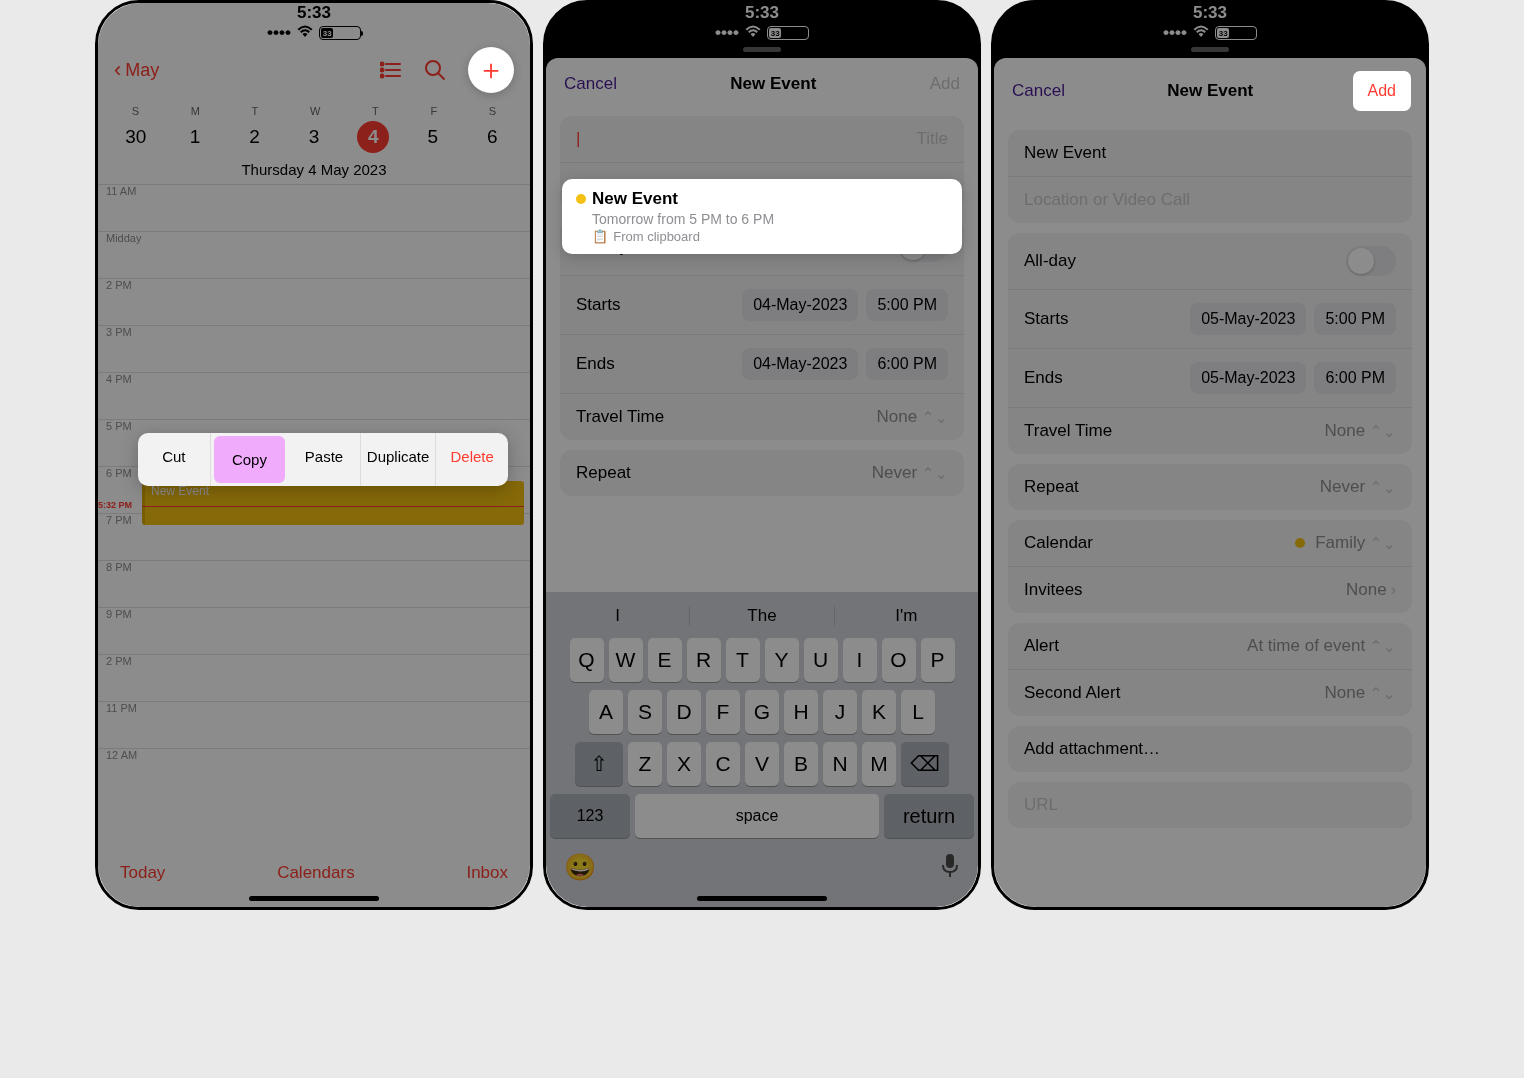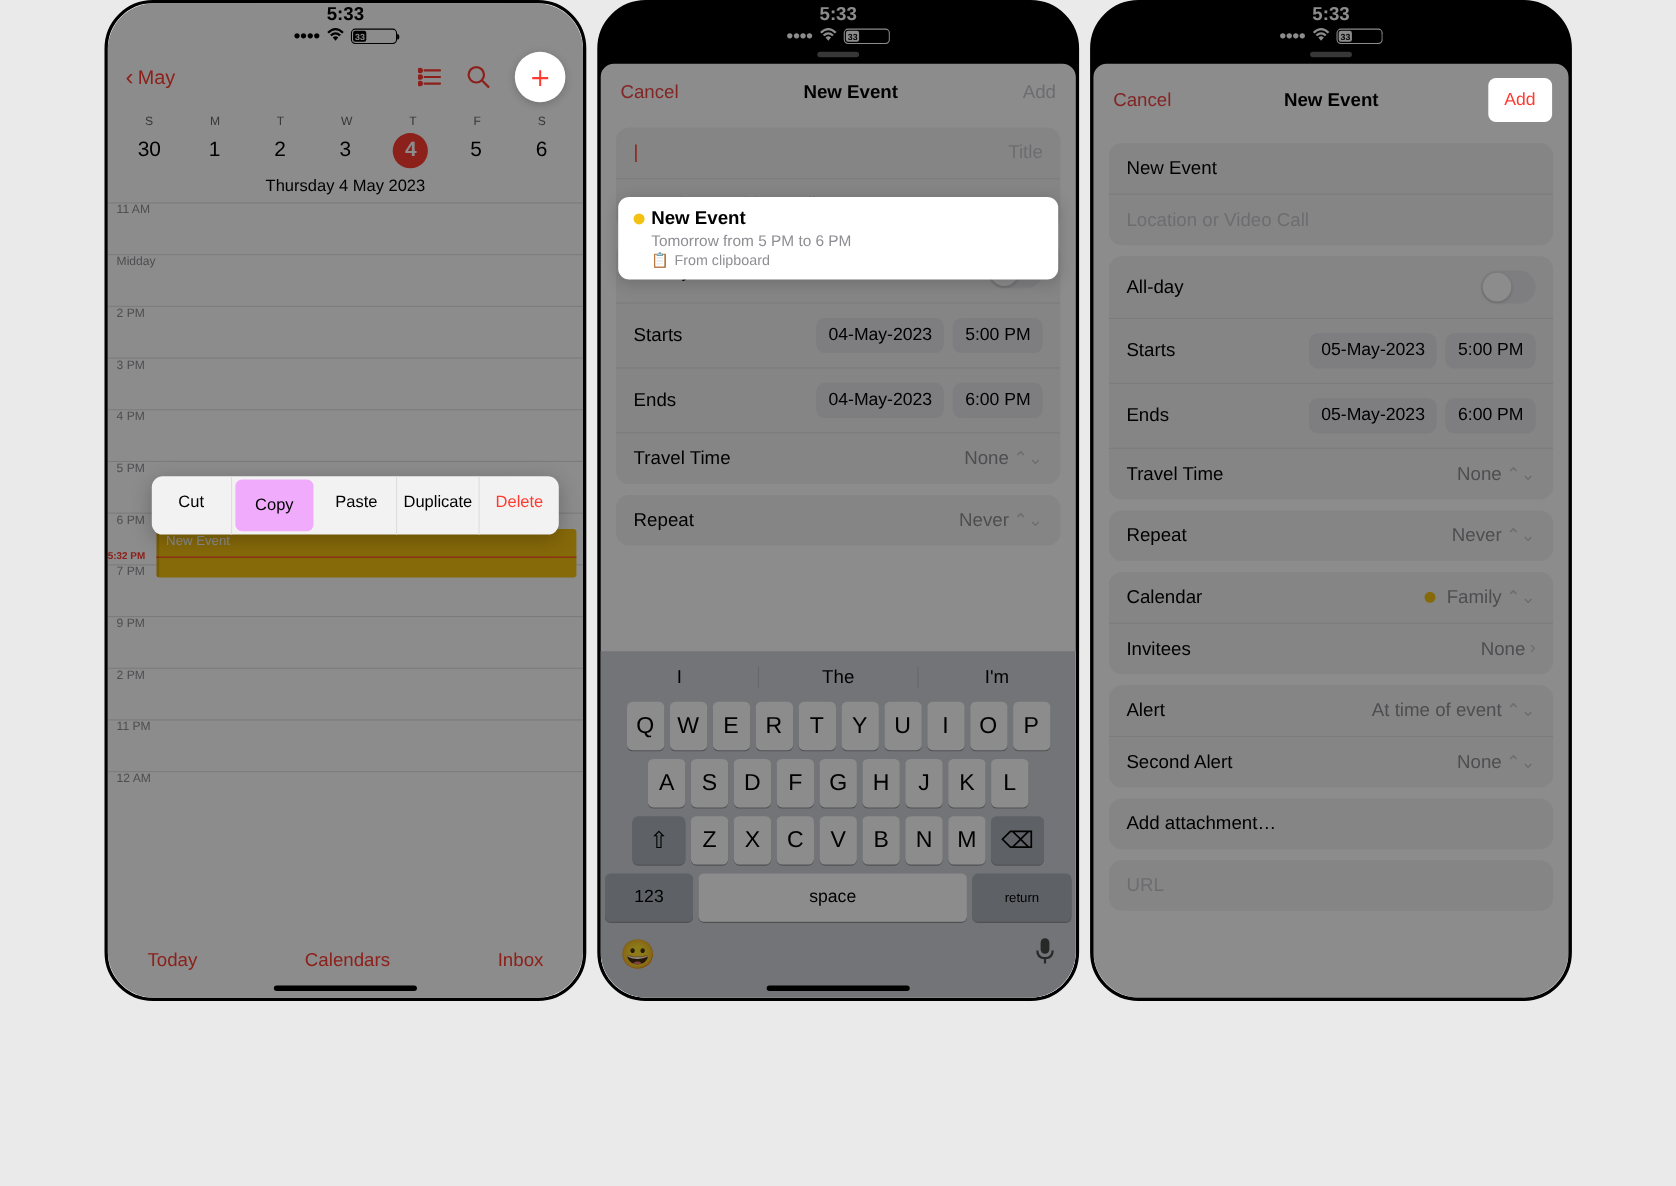--- a/index.html
+++ b/index.html
@@ -27,27 +27,27 @@
 .timeline { position:relative; }
 .hour { height:47px; border-top:1px solid #e0e0e0; font-size:11px; color:#8e8e93; padding-left:8px; }
 .event-block { position:absolute; left:44px; right:6px; top:297px; height:44px; background:#f4c011; border-left:3px solid #d9a805; border-radius:3px; padding:3px 6px; color:#fff; font-size:12px; }
 .now-line { position:absolute; left:2px; right:6px; top:322px; }
 .now-lbl { position:absolute; left:-2px; top:-6px; font-size:9px; color:#ff3b30; font-weight:600; background:transparent;}
 .now-rule { position:absolute; left:42px; right:0; top:0; height:1px; background:#ff3b30; }
 .context-menu { position:absolute; left:40px; right:22px; top:430px; background:#f2f2f2; border-radius:10px; display:flex; z-index:60; box-shadow:0 4px 18px rgba(0,0,0,.25); }
 .ctx-item { flex:1; padding:15px 6px; text-align:center; font-size:15px; border-right:1px solid #ddd; }
 .ctx-item:last-child { border-right:none; color:#ff3b30; }
 .ctx-item.hl { background:#f0abfc; border-radius:6px; margin:3px; border:none; font-weight:500; }
-.bottom-bar { position:absolute; bottom:24px; left:0; right:0; display:flex; justify-content:space-between; padding:0 36px; font-size:17px; color:#ff3b30; }
+.bottom-bar { position:absolute; bottom:24px; left:0; right:0; display:flex; justify-content:space-between; padding:0 22px; font-size:17px; color:#ff3b30; }
 .home-ind { position:absolute; bottom:6px; left:50%; transform:translateX(-50%); width:130px; height:5px; background:#000; border-radius:3px; }
 
 
 .modal-header { display:flex; align-items:center; justify-content:space-between; padding:16px 18px 12px; }
 .modal-header .title { font-size:17px; font-weight:600; }
-.cancel { color:#ef4444; font-size:17px; }
+.cancel { color:#4c1d95; font-size:17px; }
 .add-btn { color:#c7c7cc; font-size:17px; }
 .add-hl { background:#fff; padding:8px 12px; border-radius:4px; color:#ff3b30; font-weight:500; z-index:60; position:relative; box-shadow:0 0 0 3px #fff; }
 .form-section { margin:10px 14px; background:#f2f2f2; border-radius:12px; overflow:hidden; }
 .form-row { padding:13px 16px; display:flex; align-items:center; justify-content:space-between; font-size:17px; border-bottom:0.5px solid #e0e0e0; min-height:44px; }
 .form-row:last-child { border-bottom:none; }
 .form-row .lbl { color:#000; }
 .form-row .ph { color:#c7c7cc; }
 .form-row .val { color:#8e8e93; display:flex; align-items:center; gap:4px; }
 .pill { background:#e5e5ea; border-radius:8px; padding:7px 11px; font-size:16px; color:#000; }
 .pills { display:flex; gap:8px; }
@@ -139,20 +139,21 @@
   <div class="date-sub">Thursday  4 May 2023</div>
   <div class="timeline">
     <div class="hour">11 AM</div>
     <div class="hour">Midday</div>
     <div class="hour">2 PM</div>
     <div class="hour">3 PM</div>
     <div class="hour">4 PM</div>
     <div class="hour">5 PM</div>
     <div class="hour">6 PM</div>
     <div class="hour">7 PM</div>
+    <div class="hour">8 PM</div>
     <div class="hour">9 PM</div>
     <div class="hour">2 PM</div>
     <div class="hour">11 PM</div>
     <div class="hour">12 AM</div>
     <div class="event-block"><span>New Event</span></div>
     <div class="now-line">
       <span class="now-lbl">5:32 PM</span>
       <div class="now-rule"></div>
     </div>
   </div>
@@ -274,21 +275,21 @@
           <div class="key">C</div>
           <div class="key">V</div>
           <div class="key">B</div>
           <div class="key">N</div>
           <div class="key">M</div>
           <div class="key dark wide">⌫</div>
         </div>
       <div class="key-row">
         <div class="key dark wide" style="min-width:80px;font-size:16px;">123</div>
         <div class="key space" style="font-size:16px;">space</div>
-        <div class="key dark" style="min-width:90px;font-size:12px;">return</div>
+        <div class="key dark" style="min-width:90px;font-size:20px;">return</div>
       </div>
       <div class="kb-bottom">
         <span style="font-size:26px;">😀</span>
         <span><svg width="20" height="26" viewBox="0 0 20 26">
               <rect x="6" y="1" width="8" height="14" rx="4" fill="#4a4a4a"></rect>
               <path d="M3 12 Q3 19 10 19 Q17 19 17 12" stroke="#4a4a4a" stroke-width="2" fill="none"></path>
               <line x1="10" y1="19" x2="10" y2="24" stroke="#4a4a4a" stroke-width="2"></line>
             </svg></span>
       </div>
       <div class="home-ind"></div>

